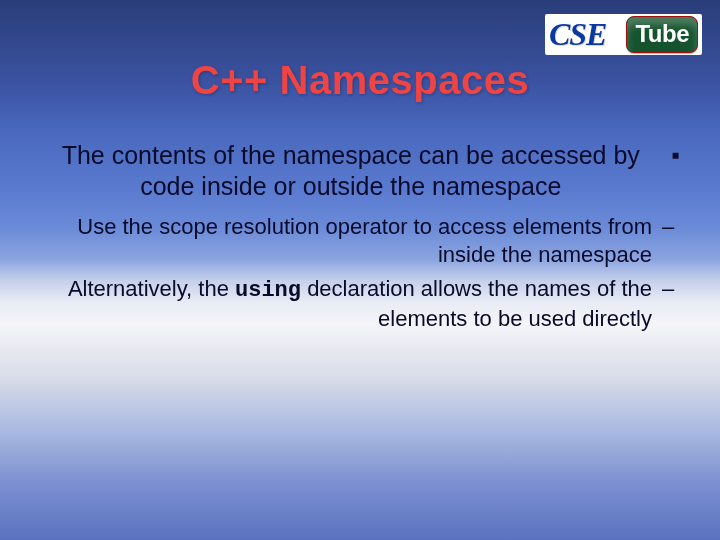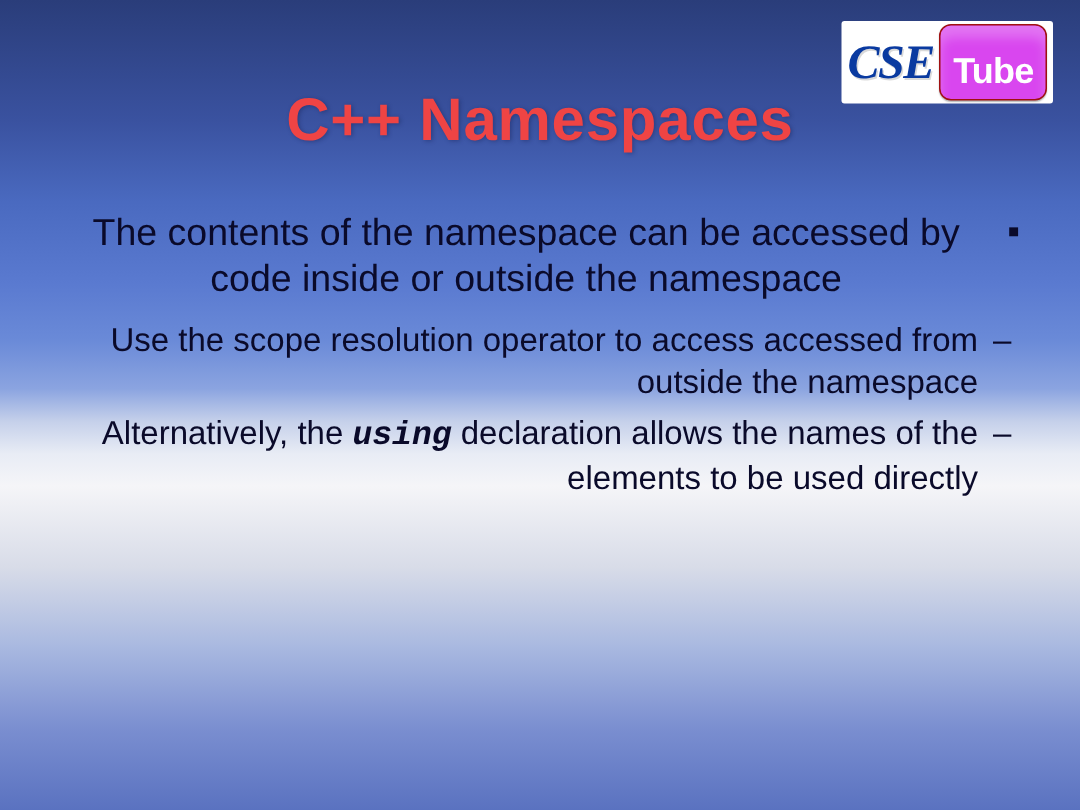--- a/index.html
+++ b/index.html
@@ -34,27 +34,27 @@
     border-radius: 2px;
   }
   .logo-cse {
     font-family: Georgia, 'Times New Roman', serif;
     font-style: italic;
     font-weight: bold;
     font-size: 32px;
     color: #0a3aa0;
     letter-spacing: -1px;
     text-shadow: 1px 1px 0 rgba(0,0,0,0.15);
-    margin-right: 4px;
+    margin-right: 20px;
   }
   .logo-tube {
-    background: #d946ef;
+    background: #14532d;
     border: 1px solid #a01010;
     border-radius: 8px;
-    padding: 17px 8px 4px 8px;
+    padding: 3px 8px 4px 8px;
     box-shadow: inset 0 8px 8px rgba(255,255,255,0.25), 0 1px 1px rgba(0,0,0,0.3);
   }
   .logo-tube span {
     color: #fff;
     font-family: Arial, Helvetica, sans-serif;
     font-weight: bold;
     font-size: 24px;
     letter-spacing: -0.5px;
   }
   .title {
@@ -111,21 +111,20 @@
   }
   .sub-text {
     font-size: 22px;
     line-height: 1.28;
     text-align: right;
     color: #0a0a2a;
   }
   .code {
     font-family: 'Courier New', Courier, monospace;
     font-weight: bold;
-    font-style: italic;
   }
 </style>
 </head>
 <body>
 
 <div class="logo">
   <span class="logo-cse">CSE</span>
   <span class="logo-tube">
     <span>Tube</span>
   </span>
@@ -136,21 +135,21 @@
 <div class="content">
 
   <div class="main-point">
     <span class="bullet-sq">▪</span>
     <div class="main-text">The contents of the namespace can be accessed by code inside or outside the namespace</div>
   </div>
 
   <div class="sub-point">
     <span class="bullet-dash">–</span>
     <div class="sub-text">
-      <span>Use the scope resolution operator to access accessed from outside the namespace</span><span class="code"></span><span></span>
+      <span>Use the scope resolution operator to access elements from inside the namespace</span><span class="code"></span><span></span>
     </div>
   </div>
 
   <div class="sub-point">
     <span class="bullet-dash">–</span>
     <div class="sub-text">
       <span>Alternatively, the </span><span class="code">using</span><span> declaration allows the names of the elements to be used directly</span>
     </div>
   </div>
 

